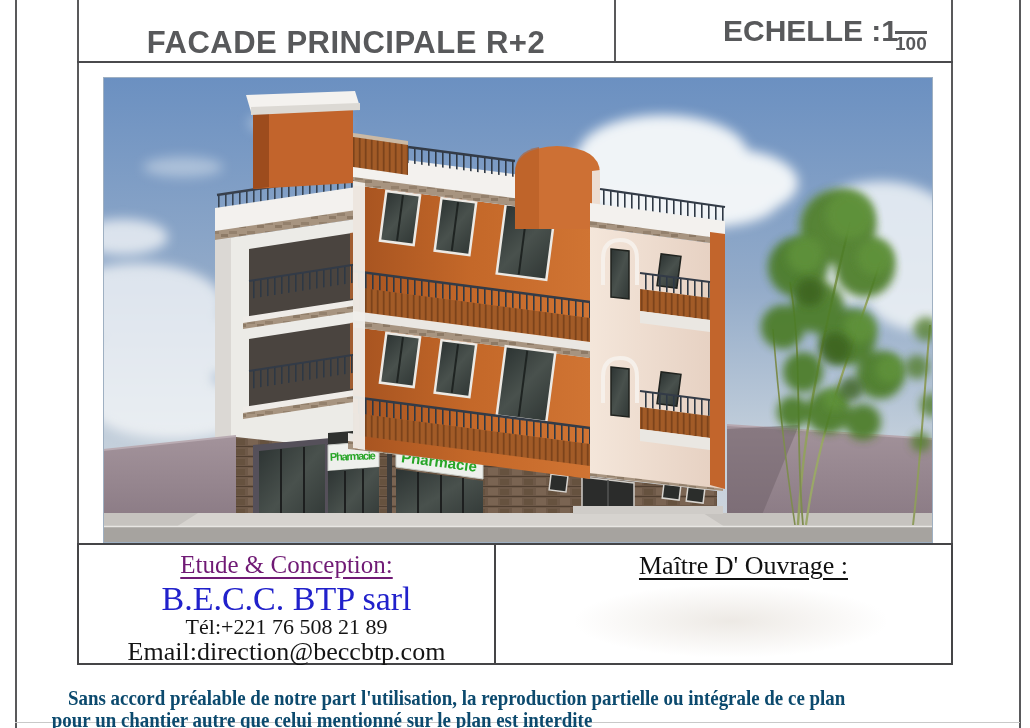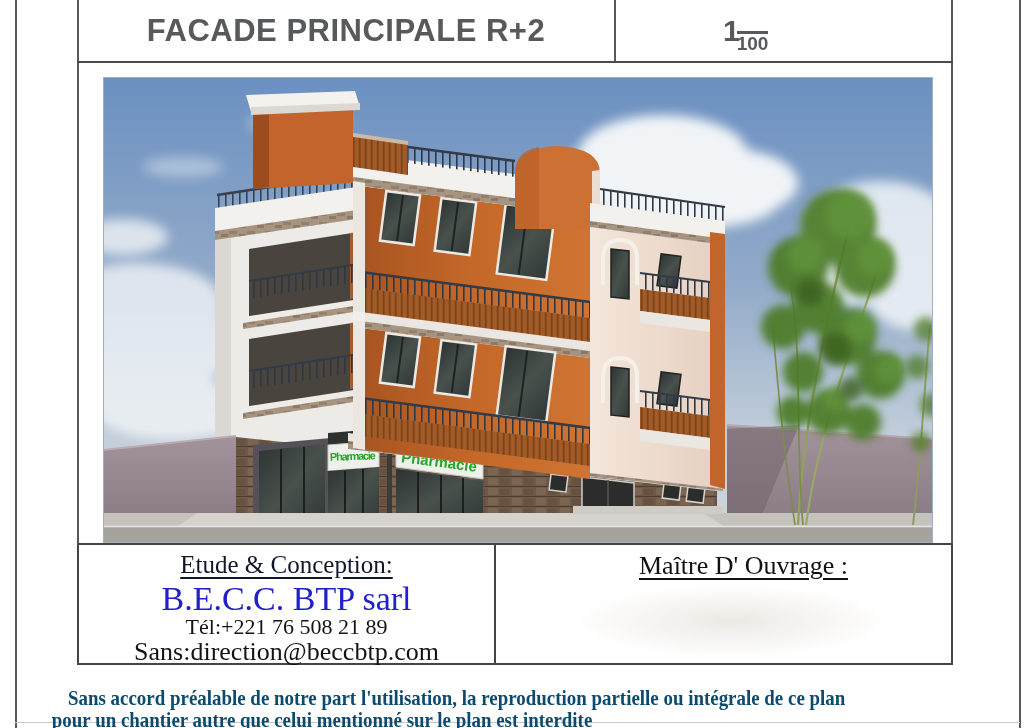--- a/index.html
+++ b/index.html
@@ -1,34 +1,34 @@
 <!DOCTYPE html>
 <html><head>
 <meta charset="utf-8">
 <style>
   html,body{margin:0;padding:0;background:#ffffff;}
   .page{position:relative;width:1030px;height:728px;background:#fff;overflow:hidden;
         font-family:"Liberation Serif", serif;}
   .vline{position:absolute;top:0;width:2px;background:#59595b;}
   .hline{position:absolute;height:2px;background:#4a4a4c;}
   .cell{position:absolute;display:flex;align-items:center;}
-  .title-cell{left:77px;top:0;width:538px;height:61px;justify-content:center;}
+  .title-cell{left:77px;top:12px;width:538px;height:61px;justify-content:center;}
   .title-text{font-family:"Liberation Sans",sans-serif;font-weight:bold;font-size:31px;
               color:#58595b;letter-spacing:.5px;}
   .scale-cell{left:615px;top:0;width:338px;height:61px;justify-content:flex-start;padding-left:108px;box-sizing:border-box;}
   .scale-text{font-family:"Liberation Sans",sans-serif;font-weight:bold;font-size:30px;color:#58595b;}
   .scale-frac{display:inline-block;font-family:"Liberation Sans",sans-serif;font-weight:bold;color:#58595b;}
   .scale-num{font-size:30px;}
   .scale-den{display:inline-block;font-size:19px;border-top:3px solid #58595b;
              position:relative;top:9px;margin-left:-3px;line-height:1;}
   .render{position:absolute;left:103px;top:77px;width:830px;height:466px;}
   .infobox{position:absolute;border:2px solid #454547;background:#fff;box-sizing:border-box;text-align:center;}
   .box-etude{left:77px;top:543px;width:419px;height:122px;padding-top:6px;}
   .box-maitre{left:494px;top:543px;width:459px;height:122px;padding-top:6px;padding-left:40px;}
-  .etude-heading{font-size:25px;color:#0f172a;text-decoration:underline;text-underline-offset:4px;line-height:1.1;}
+  .etude-heading{font-size:25px;color:#701a75;text-decoration:underline;text-underline-offset:4px;line-height:1.1;}
   .company{font-size:34px;color:#2121cb;line-height:1.05;margin-top:2px;}
   .phone{font-size:22px;color:#141414;line-height:1.0;}
   .email{font-size:26px;color:#141414;line-height:1.05;}
   .maitre-heading{font-size:26px;color:#111;text-decoration:underline;text-underline-offset:4px;}
   .blob{position:absolute;left:80px;top:40px;width:310px;height:72px;
         background:radial-gradient(ellipse at center, rgba(236,232,227,.95) 0%, rgba(255,255,255,0) 72%);}
   .disclaimer{position:absolute;left:15px;top:688px;width:1005px;text-align:left;color:#0c4a6e;}
   .disclaimer span{display:inline-block;transform:scaleX(.88);transform-origin:center;
         font-family:"Liberation Serif",serif;font-weight:700;font-size:21.5px;line-height:1.02;}
   .bottomline{position:absolute;left:15px;top:722px;width:1005px;height:1px;background:#c9c9c9;}
@@ -43,20 +43,21 @@
   <div class="vline" style="left:77px;height:665px;"></div>
   <div class="vline" style="left:614px;height:61px;"></div>
   <div class="vline" style="left:951px;height:665px;"></div>
   <div class="hline" style="left:77px;top:61px;width:876px;"></div>
   <div class="bottomline"></div>
 
   <div class="cell title-cell">
     <span class="title-text">FACADE PRINCIPALE R+2</span>
   </div>
   <div class="cell scale-cell">
+    <span class="scale-text">ECHELLE :</span>
     <span class="scale-frac">
       <span class="scale-num">1</span><span class="scale-den">100</span>
     </span>
   </div>
 
   <svg class="render" viewBox="0 0 830 466">
     <defs>
       <linearGradient id="skyG" x1="0" y1="0" x2="0" y2="1">
         <stop offset="0" stop-color="#6b90c1"></stop>
           <stop offset=".45" stop-color="#93abc9"></stop>
@@ -342,21 +343,21 @@
       </g>
     </g>
 
     <rect x=".5" y=".5" width="829" height="465" fill="none" stroke="#9fb0c2" stroke-width="1"></rect>
   </svg>
 
   <div class="infobox box-etude">
     <div class="etude-heading">Etude &amp; Conception:</div>
     <div class="company">B.E.C.C. BTP sarl</div>
     <div class="phone">Tél:+221 76 508 21 89</div>
-    <div class="email">Sans:direction@beccbtp.com</div>
+    <div class="email">Email:direction@beccbtp.com</div>
   </div>
 
   <div class="infobox box-maitre">
     <div class="maitre-heading">Maître D' Ouvrage :</div>
     <div class="blob"></div>
   </div>
 
   <div class="disclaimer">
     <span>Sans accord préalable de notre part l'utilisation, la reproduction partielle ou intégrale de ce plan</span><br>
     <span>pour un chantier autre que celui mentionné sur le plan est interdite</span>

